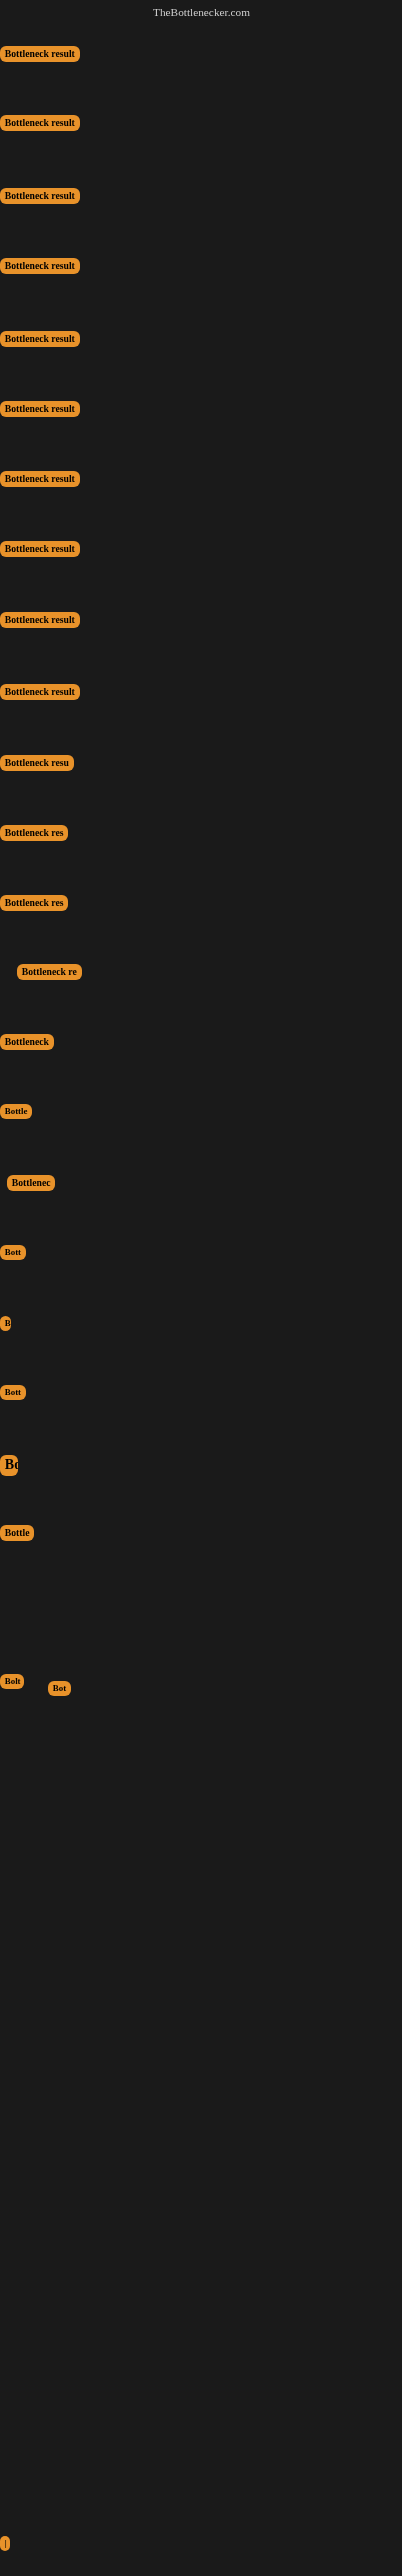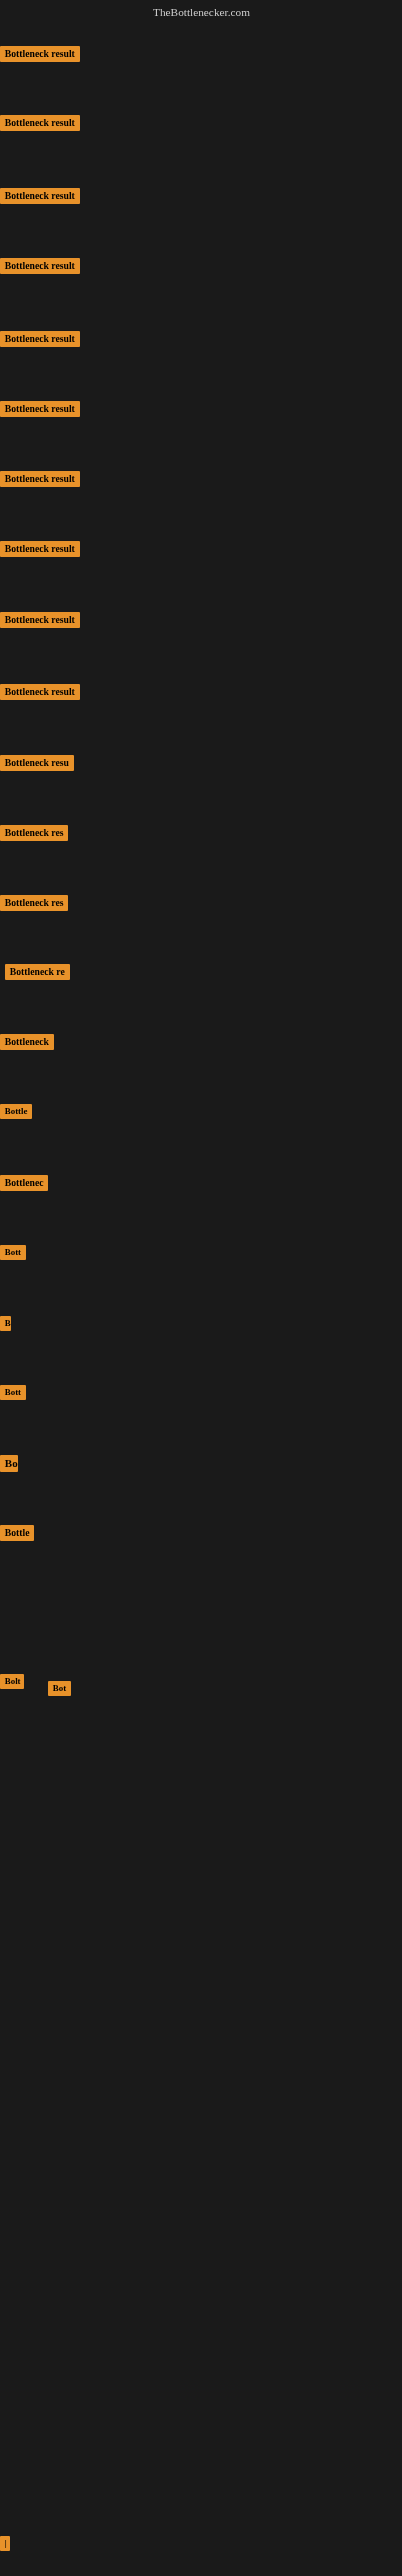--- a/index.html
+++ b/index.html
@@ -16,21 +16,21 @@
       font-size: 11.3px;
       padding: 6.4px 0 3.2px 0;
     }
     .bottleneck-badge {
       display: inline-block;
       background: #e8922a;
       color: #000000;
       font-size: 9.7px;
       font-weight: bold;
       padding: 2.4px 4.8px;
-      border-radius: 1px;
+      border-radius: 6px;
       white-space: nowrap;
       overflow: hidden;
     }
     .row {
       position: absolute;
       left: 0;
     }
   </style>
 </head>
 <body>
@@ -46,26 +46,26 @@
     <div class="row" style="top: 258px; left: 0px;"><span class="bottleneck-badge" style="max-width: 121px; font-size: 9.7px;">Bottleneck result</span></div>
     <div class="row" style="top: 331px; left: 0px;"><span class="bottleneck-badge" style="max-width: 122px; font-size: 9.7px;">Bottleneck result</span></div>
     <div class="row" style="top: 401px; left: 0px;"><span class="bottleneck-badge" style="max-width: 118px; font-size: 9.7px;">Bottleneck result</span></div>
     <div class="row" style="top: 471px; left: 0px;"><span class="bottleneck-badge" style="max-width: 116px; font-size: 9.7px;">Bottleneck result</span></div>
     <div class="row" style="top: 541px; left: 0px;"><span class="bottleneck-badge" style="max-width: 113px; font-size: 9.7px;">Bottleneck result</span></div>
     <div class="row" style="top: 612px; left: 0px;"><span class="bottleneck-badge" style="max-width: 109px; font-size: 9.7px;">Bottleneck result</span></div>
     <div class="row" style="top: 684px; left: 0px;"><span class="bottleneck-badge" style="max-width: 116px; font-size: 9.7px;">Bottleneck result</span></div>
     <div class="row" style="top: 755px; left: 0px; text-align: right;"><span class="bottleneck-badge" style="max-width: 95px; font-size: 9.7px;">Bottleneck resu</span></div>
     <div class="row" style="top: 825px; left: 0px;"><span class="bottleneck-badge" style="max-width: 87px; font-size: 9.7px;">Bottleneck res</span></div>
     <div class="row" style="top: 895px; left: 0px;"><span class="bottleneck-badge" style="max-width: 85px; font-size: 9.7px;">Bottleneck res</span></div>
-    <div class="row" style="top: 964px; left: 5px;"><span class="bottleneck-badge" style="max-width: 78px; font-size: 9.7px;">Bottleneck re</span></div>
+    <div class="row" style="top: 964px; left: 17px;"><span class="bottleneck-badge" style="max-width: 78px; font-size: 9.7px;">Bottleneck re</span></div>
     <div class="row" style="top: 1034px; left: 0px;"><span class="bottleneck-badge" style="max-width: 61px; font-size: 9.7px;">Bottleneck</span></div>
     <div class="row" style="top: 1104px; left: 0px;"><span class="bottleneck-badge" style="max-width: 39px; font-size: 8.9px;">Bottle</span></div>
-    <div class="row" style="top: 1175px; left: 0px;"><span class="bottleneck-badge" style="max-width: 58px; font-size: 9.7px;">Bottlenec</span></div>
+    <div class="row" style="top: 1175px; left: 0px; padding-left: 7px;"><span class="bottleneck-badge" style="max-width: 58px; font-size: 9.7px;">Bottlenec</span></div>
     <div class="row" style="top: 1245px; left: 0px;"><span class="bottleneck-badge" style="max-width: 29px; font-size: 8.9px;">Bott</span></div>
     <div class="row" style="top: 1316px; left: 0px;"><span class="bottleneck-badge" style="max-width: 11.3px; font-size: 8.9px;">B</span></div>
     <div class="row" style="top: 1385px; left: 0px;"><span class="bottleneck-badge" style="max-width: 29px; font-size: 8.9px;">Bott</span></div>
-    <div class="row" style="top: 1455px; left: 0px;"><span class="bottleneck-badge" style="max-width: 17.7px; font-size: 11px;">Bo</span></div>
+    <div class="row" style="top: 1455px; left: 0px;"><span class="bottleneck-badge" style="max-width: 17.7px; font-size: 14px;">Bo</span></div>
     <div class="row" style="top: 1525px; left: 0px;"><span class="bottleneck-badge" style="max-width: 40px; font-size: 9.7px;">Bottle</span></div>
     <div class="row" style="top: 1666px; left: 0px;"><span class="bottleneck-badge" style="max-width: 24px; font-size: 8.9px; margin-top: 8px;">Bolt</span></div>
     <div class="row" style="top: 1681px; left: 0px; padding-left: 48px;"><span class="bottleneck-badge" style="max-width: 34px; font-size: 8.9px;">Bot</span></div>
     <div class="row" style="top: 2536px; left: 0px;"><span class="bottleneck-badge" style="max-width: 6.4px; font-size: 8.9px;">|</span></div>
   </div>
 
 
 </body></html>

